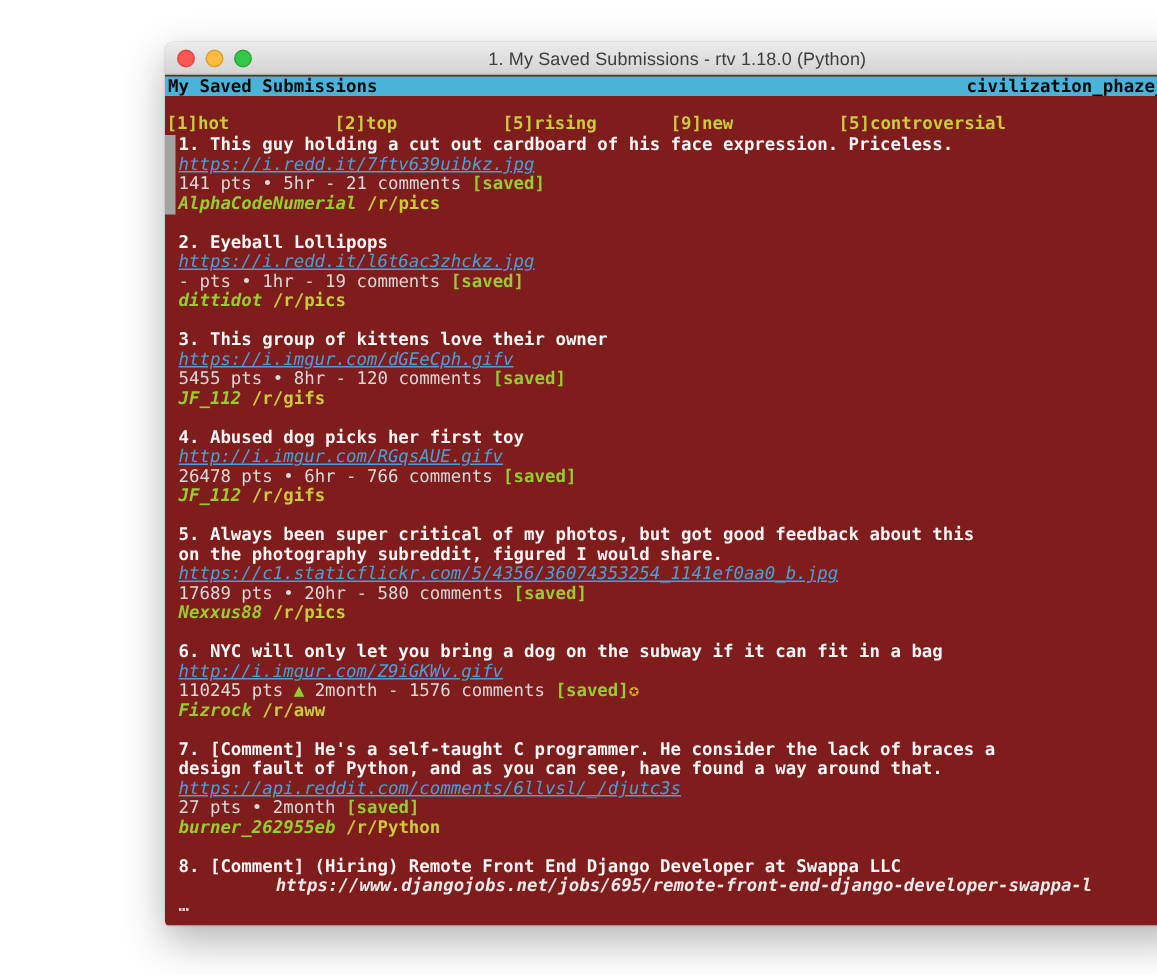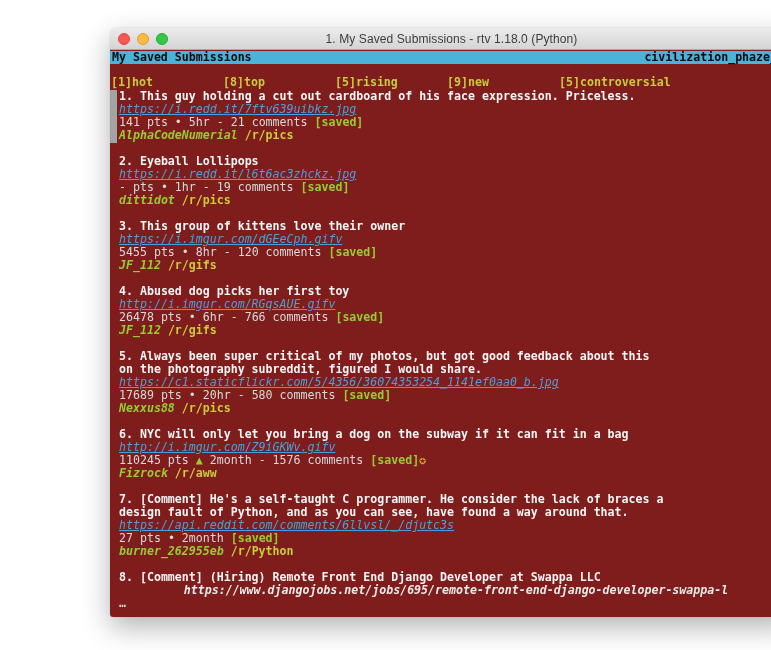--- a/index.html
+++ b/index.html
@@ -83,20 +83,20 @@
     <span class="titlebar-text">1. My Saved Submissions - rtv 1.18.0 (Python)</span>
   </div>
 
   <div class="terminal">
 
     <div class="topbar">
       <span>My Saved Submissions</span>
       <span>civilization_phaze_3</span>
     </div>
 
-    <div class="tabs"><span class="tab">[1]hot</span><span class="tab">[8]top</span><span class="tab">[5]rising</span><span class="tab">[9]new</span><span class="tab">[5]controversial</span></div>
+    <div class="tabs"><span class="tab">[1]hot</span><span class="tab">[2]top</span><span class="tab">[5]rising</span><span class="tab">[9]new</span><span class="tab">[5]controversial</span></div>
 
     <div class="sub-list"><div class="submission"><div class="selection-cursor"></div><div class="sub-title">1. This guy holding a cut out cardboard of his face expression. Priceless.</div><div class="sub-url">https://i.redd.it/7ftv639uibkz.jpg</div><div class="sub-stats"><span>141 pts</span> <span>•</span> <span>5hr - 21 comments</span> <span class="green-seg">[saved]</span></div><div class="sub-byline"><span class="author">AlphaCodeNumerial</span> <span class="subreddit">/r/pics</span></div></div><div class="submission"><div class="sub-title">2. Eyeball Lollipops</div><div class="sub-url">https://i.redd.it/l6t6ac3zhckz.jpg</div><div class="sub-stats"><span>- pts</span> <span>•</span> <span>1hr - 19 comments</span> <span class="green-seg">[saved]</span></div><div class="sub-byline"><span class="author">dittidot</span> <span class="subreddit">/r/pics</span></div></div><div class="submission"><div class="sub-title">3. This group of kittens love their owner</div><div class="sub-url">https://i.imgur.com/dGEeCph.gifv</div><div class="sub-stats"><span>5455 pts</span> <span>•</span> <span>8hr - 120 comments</span> <span class="green-seg">[saved]</span></div><div class="sub-byline"><span class="author">JF_112</span> <span class="subreddit">/r/gifs</span></div></div><div class="submission"><div class="sub-title">4. Abused dog picks her first toy</div><div class="sub-url">http://i.imgur.com/RGqsAUE.gifv</div><div class="sub-stats"><span>26478 pts</span> <span>•</span> <span>6hr - 766 comments</span> <span class="green-seg">[saved]</span></div><div class="sub-byline"><span class="author">JF_112</span> <span class="subreddit">/r/gifs</span></div></div><div class="submission"><div class="sub-title">5. Always been super critical of my photos, but got good feedback about this</div><div class="sub-title">on the photography subreddit, figured I would share.</div><div class="sub-url">https://c1.staticflickr.com/5/4356/36074353254_1141ef0aa0_b.jpg</div><div class="sub-stats"><span>17689 pts</span> <span>•</span> <span>20hr - 580 comments</span> <span class="green-seg">[saved]</span></div><div class="sub-byline"><span class="author">Nexxus88</span> <span class="subreddit">/r/pics</span></div></div><div class="submission"><div class="sub-title">6. NYC will only let you bring a dog on the subway if it can fit in a bag</div><div class="sub-url">http://i.imgur.com/Z9iGKWv.gifv</div><div class="sub-stats"><span>110245 pts</span> <span class="green-seg">▲</span> <span>2month - 1576 comments</span> <span class="green-seg">[saved]</span><span class="gold-seg">✪</span></div><div class="sub-byline"><span class="author">Fizrock</span> <span class="subreddit">/r/aww</span></div></div><div class="submission"><div class="sub-title">7. [Comment] He's a self-taught C programmer. He consider the lack of braces a</div><div class="sub-title">design fault of Python, and as you can see, have found a way around that.</div><div class="sub-url">https://api.reddit.com/comments/6llvsl/_/djutc3s</div><div class="sub-stats"><span>27 pts</span> <span>•</span> <span>2month</span> <span class="green-seg">[saved]</span></div><div class="sub-byline"><span class="author">burner_262955eb</span> <span class="subreddit">/r/Python</span></div></div><div class="submission"><div class="sub-title">8. [Comment] (Hiring) Remote Front End Django Developer at Swappa LLC</div><div class="sub-url plain">https://www.djangojobs.net/jobs/695/remote-front-end-django-developer-swappa-l</div><div class="sub-ellipsis">…</div></div></div>
 
     <div class="statusbar"><span>[?]Help</span> <span>[q]Quit</span> <span>[l]Comments</span> <span>[/]Prompt</span> <span>[u]Login</span> <span>[o]Open</span> <span>[c]Post</span> <span>[a/z]Vote</span></div>
 
   </div>
 </div>
 
 </body></html>

